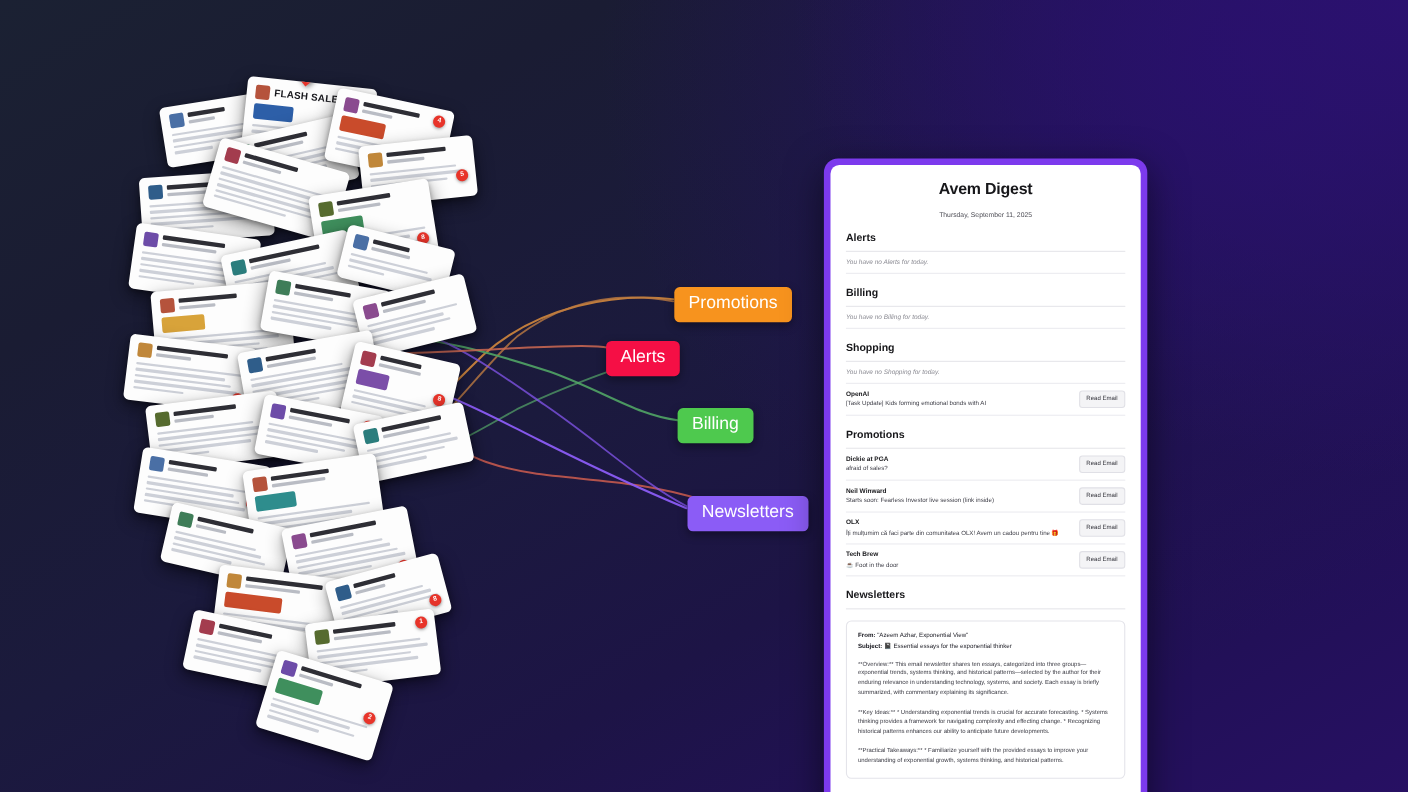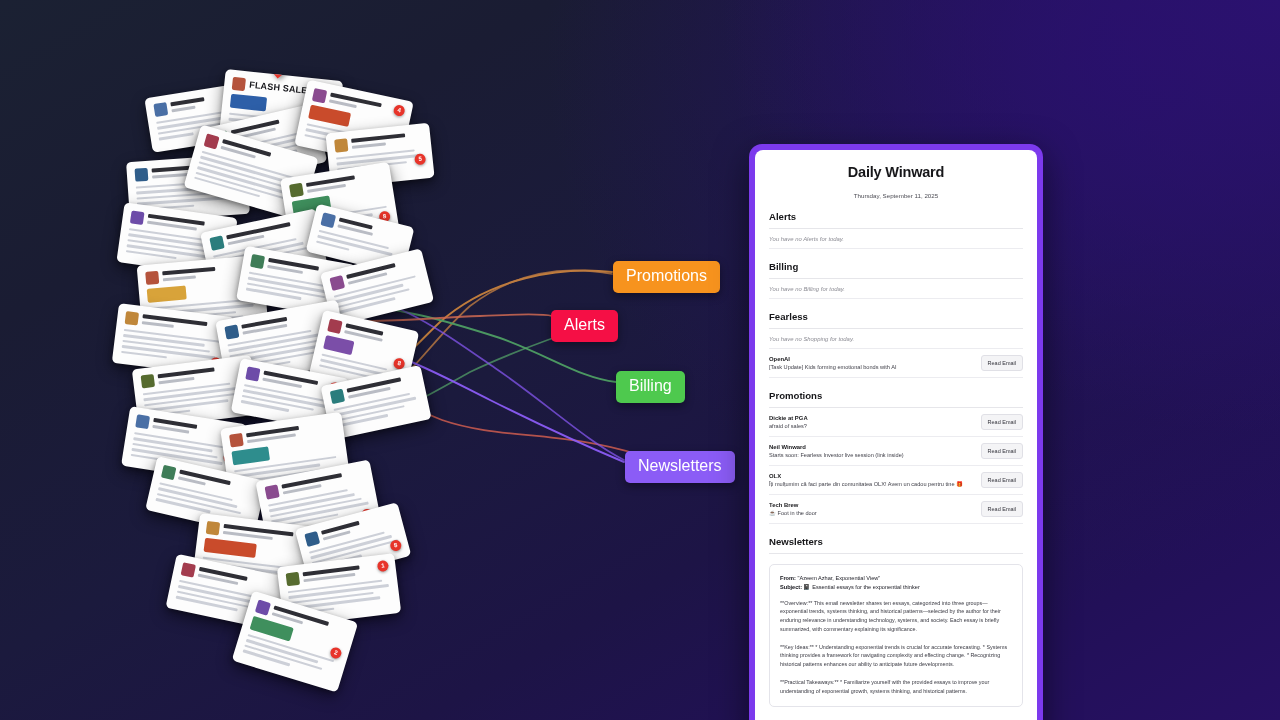--- a/index.html
+++ b/index.html
@@ -738,29 +738,29 @@
 <div id="chip-layer">
     <div class="cat-chip" style="left: 613px; top: 261px; background: rgb(247, 147, 30);">Promotions</div>
     <div class="cat-chip" style="left: 551px; top: 310px; background: rgb(245, 15, 69);">Alerts</div>
     <div class="cat-chip" style="left: 616px; top: 371px; background: rgb(78, 201, 78);">Billing</div>
     <div class="cat-chip" style="left: 625px; top: 451px; background: rgb(139, 92, 246);">Newsletters</div>
   </div>
 
 <div id="digest-panel">
   <div id="digest-sheet">
 
-    <div id="digest-title">Daily Winward</div>
+    <div id="digest-title">Avem Digest</div>
     <div id="digest-date">Thursday, September 11, 2025</div>
 
     <div id="empty-sections">
         <div class="section-heading">Alerts</div>
         <div class="empty-note">You have no Alerts for today.</div>
         <div class="section-heading">Billing</div>
         <div class="empty-note">You have no Billing for today.</div>
-        <div class="section-heading">Fearless</div>
+        <div class="section-heading">Shopping</div>
         <div class="empty-note">You have no Shopping for today.</div>
       </div>
 
     <div id="other-notifications-list">
         <div class="notif-row">
           <div class="notif-text">
             <div class="notif-sender">OpenAI</div>
             <div class="notif-subject">[Task Update] Kids forming emotional bonds with AI</div>
           </div>
           <button class="read-email-btn">Read Email</button>

